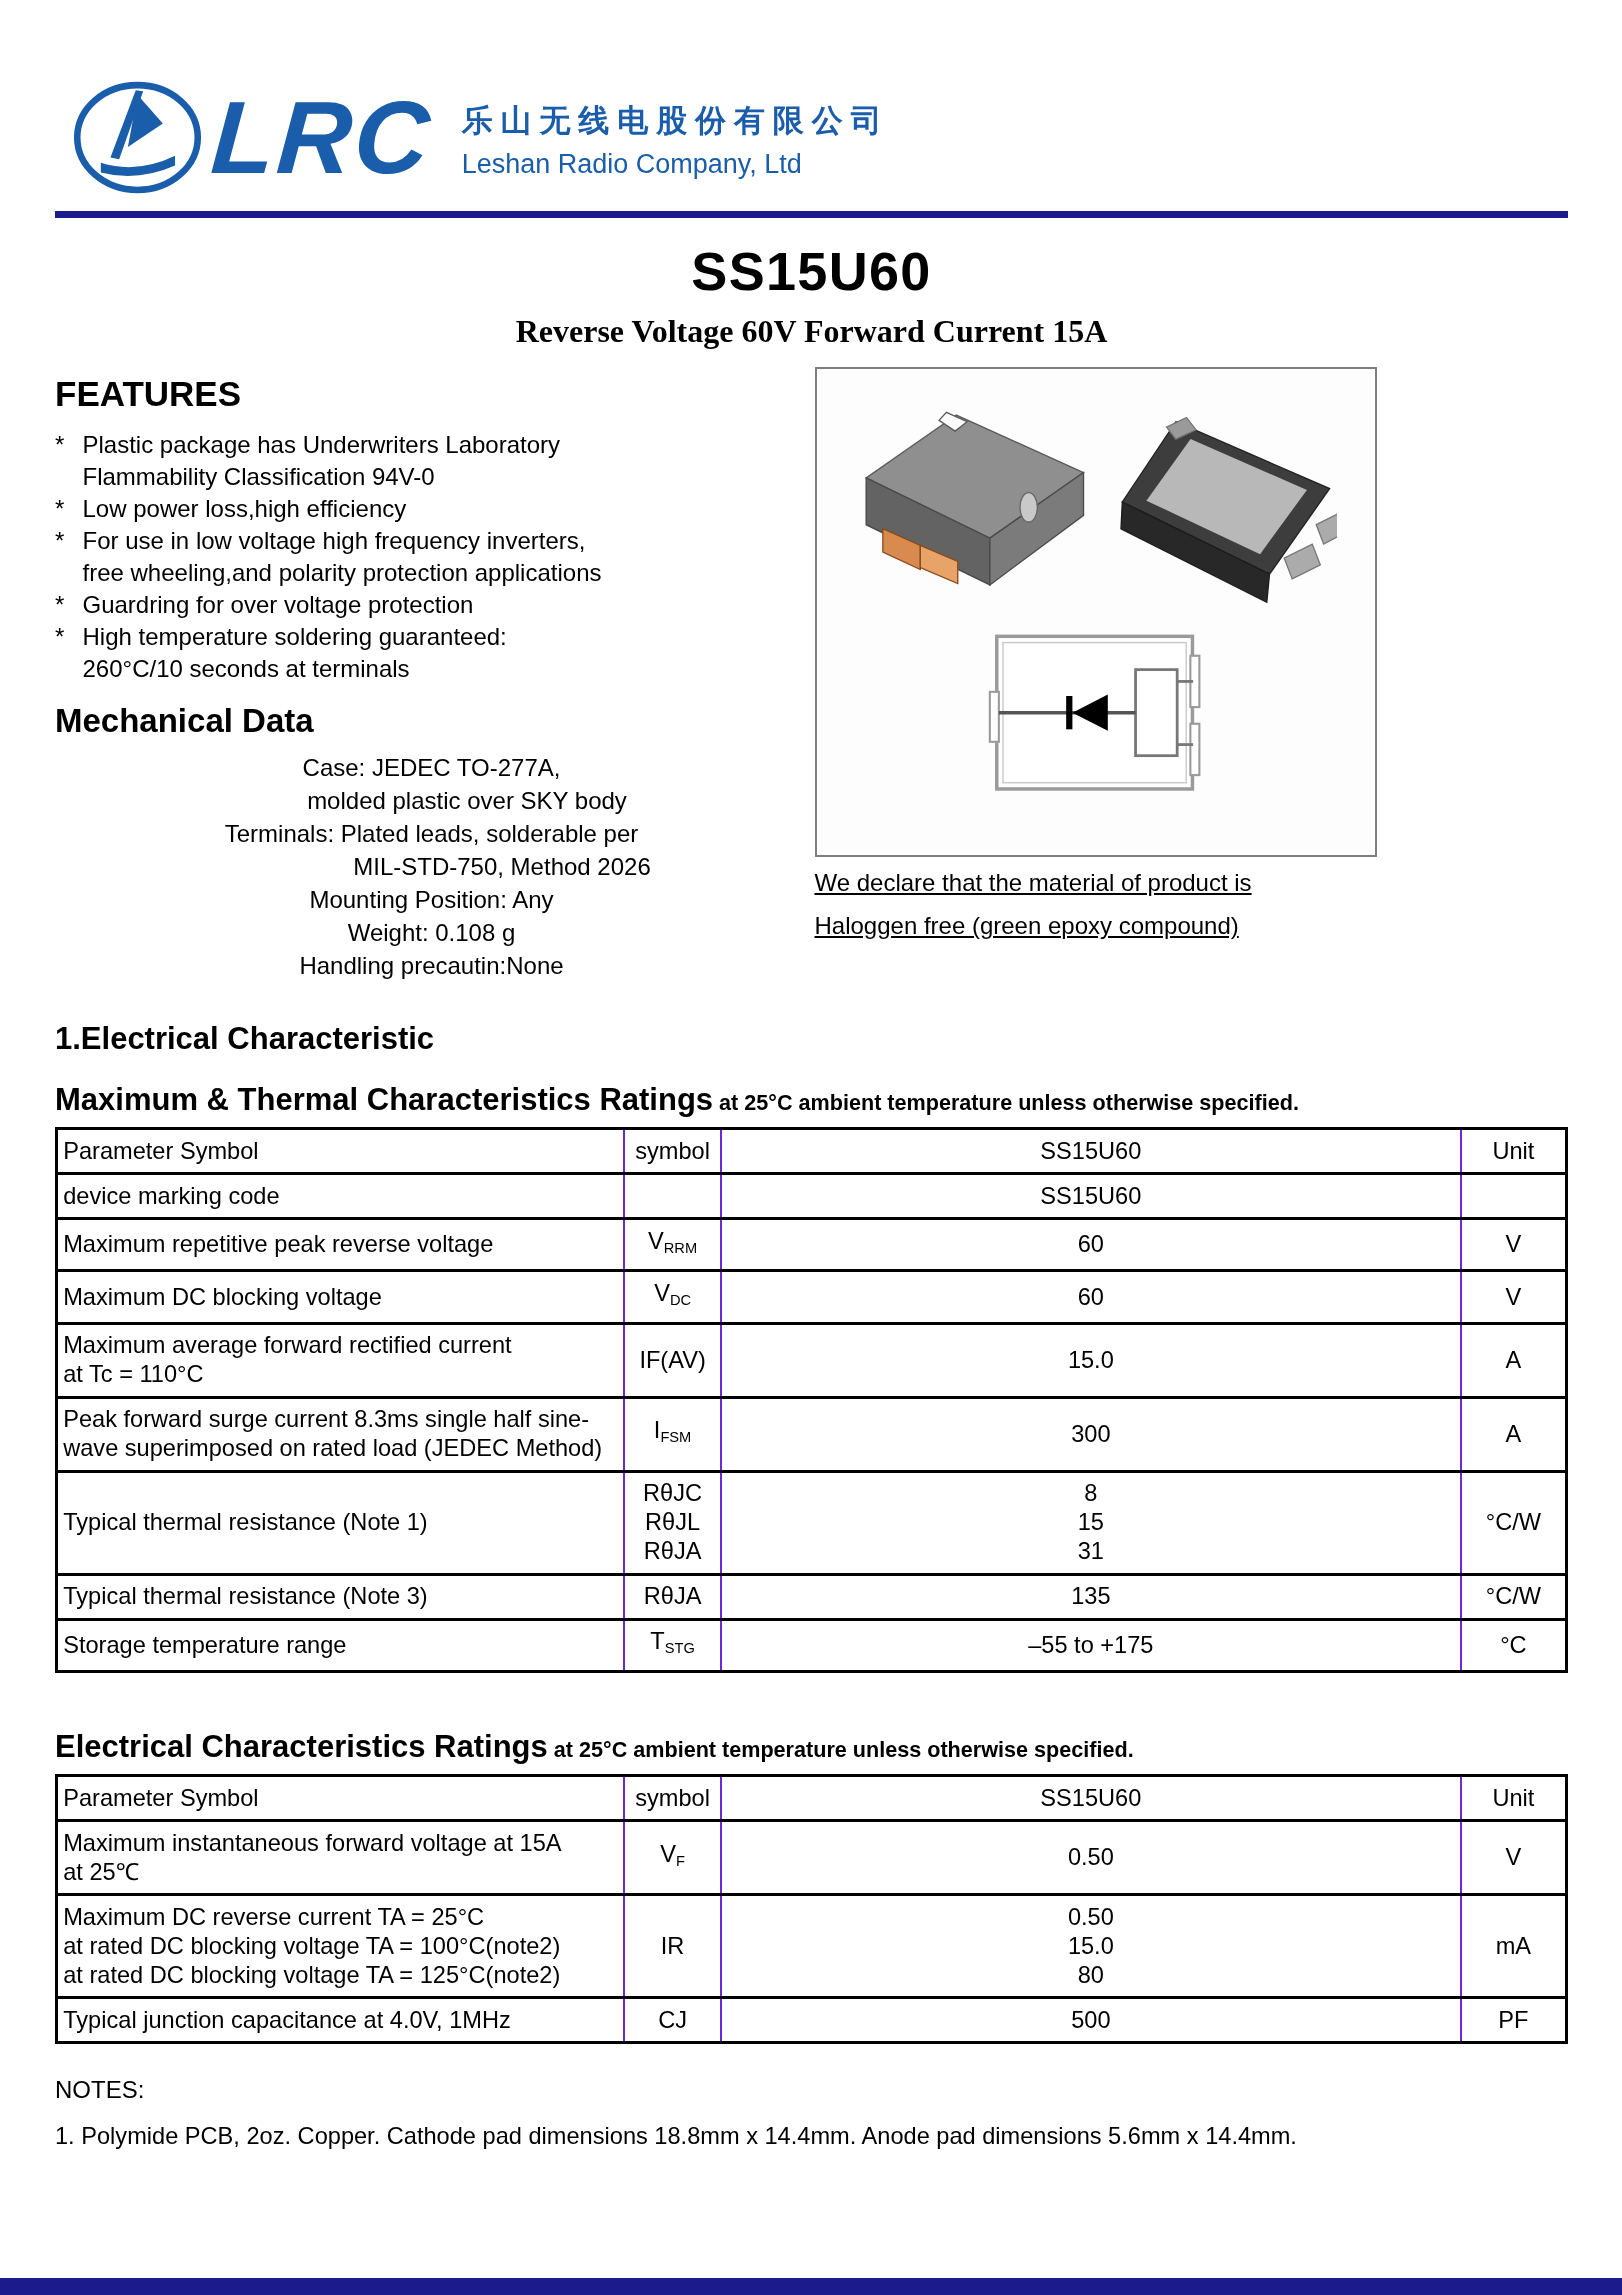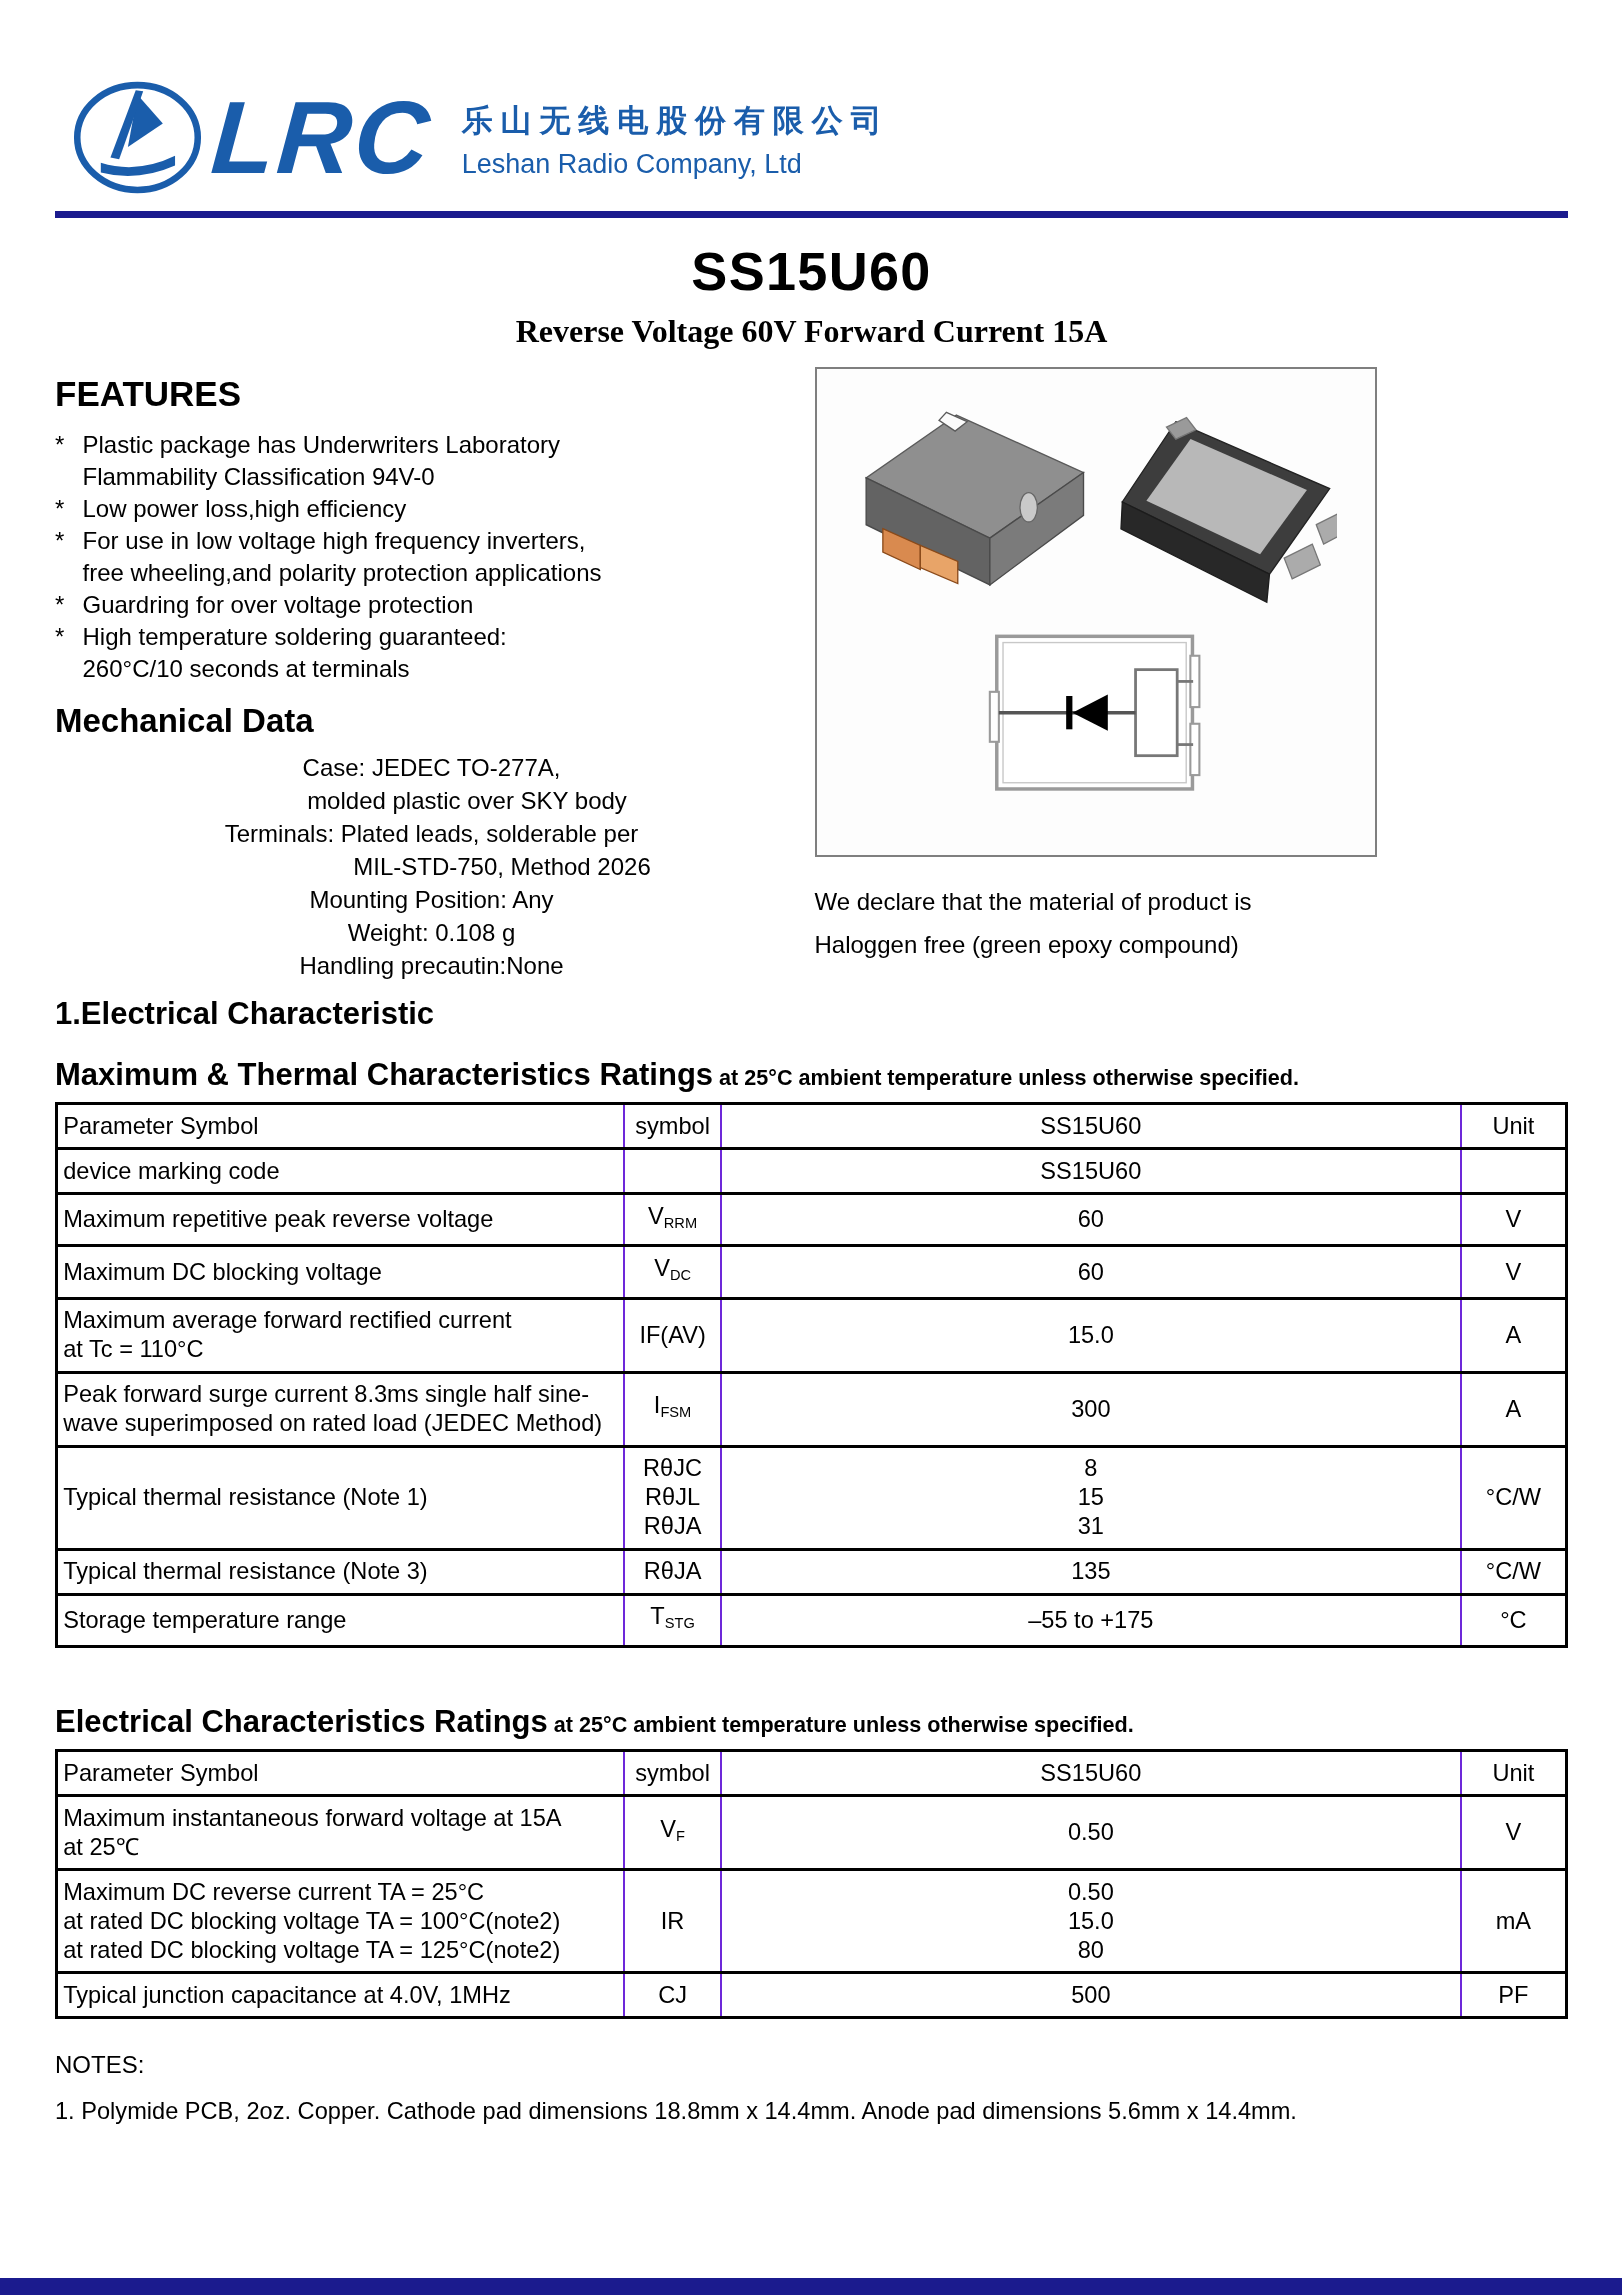--- a/index.html
+++ b/index.html
@@ -36,30 +36,30 @@
   
   .cols{display:flex;margin-top:17px;padding:0 55px;}
   .colL{width:753px;flex:0 0 auto;}
   .colR{flex:1;}
 
   .feat-title{font-size:35px;font-weight:bold;margin:6.5px 0 15.7px 0;}
   .feat-line{display:flex;font-size:24px;line-height:32px;}
   .feat-line .bullet{width:27.5px;flex:0 0 auto;}
   .sec-title{font-size:33px;font-weight:bold;margin:17px 0 10.5px 0;}
   .mech-line{font-size:24px;line-height:33px;text-align:center;}
-  .elec-title{font-size:31px;font-weight:bold;margin-top:14px;}
+  .elec-title{font-size:31px;font-weight:bold;margin-top:39px;}
 
   
   .imgbox{
     width:558px;height:486px;border:2.6px solid #7f7f7f;margin-left:6.5px;
     background:#fdfdfd;display:flex;flex-direction:column;align-items:center;
   }
   .renders{display:flex;align-items:center;gap:17px;margin-top:38px;}
   .schem{margin-top:17px;}
-  .decl{margin-left:6.5px;margin-top:23px;font-size:24px;line-height:43px;}
+  .decl{margin-left:6.5px;margin-top:4px;font-size:24px;line-height:43px;text-decoration:underline;}
 
   
   .tbl-title{font-size:31px;font-weight:bold;margin:25px 0 9.2px 0;}
   .tbl-title .small{font-size:21.6px;text-align:right;}
   table.ds{
     width:1513px;border-collapse:collapse;table-layout:fixed;
     border:3.9px solid #000;
   }
   table.ds td{
     border-left:2px solid #6d28d9;border-top:3.9px solid #000;

